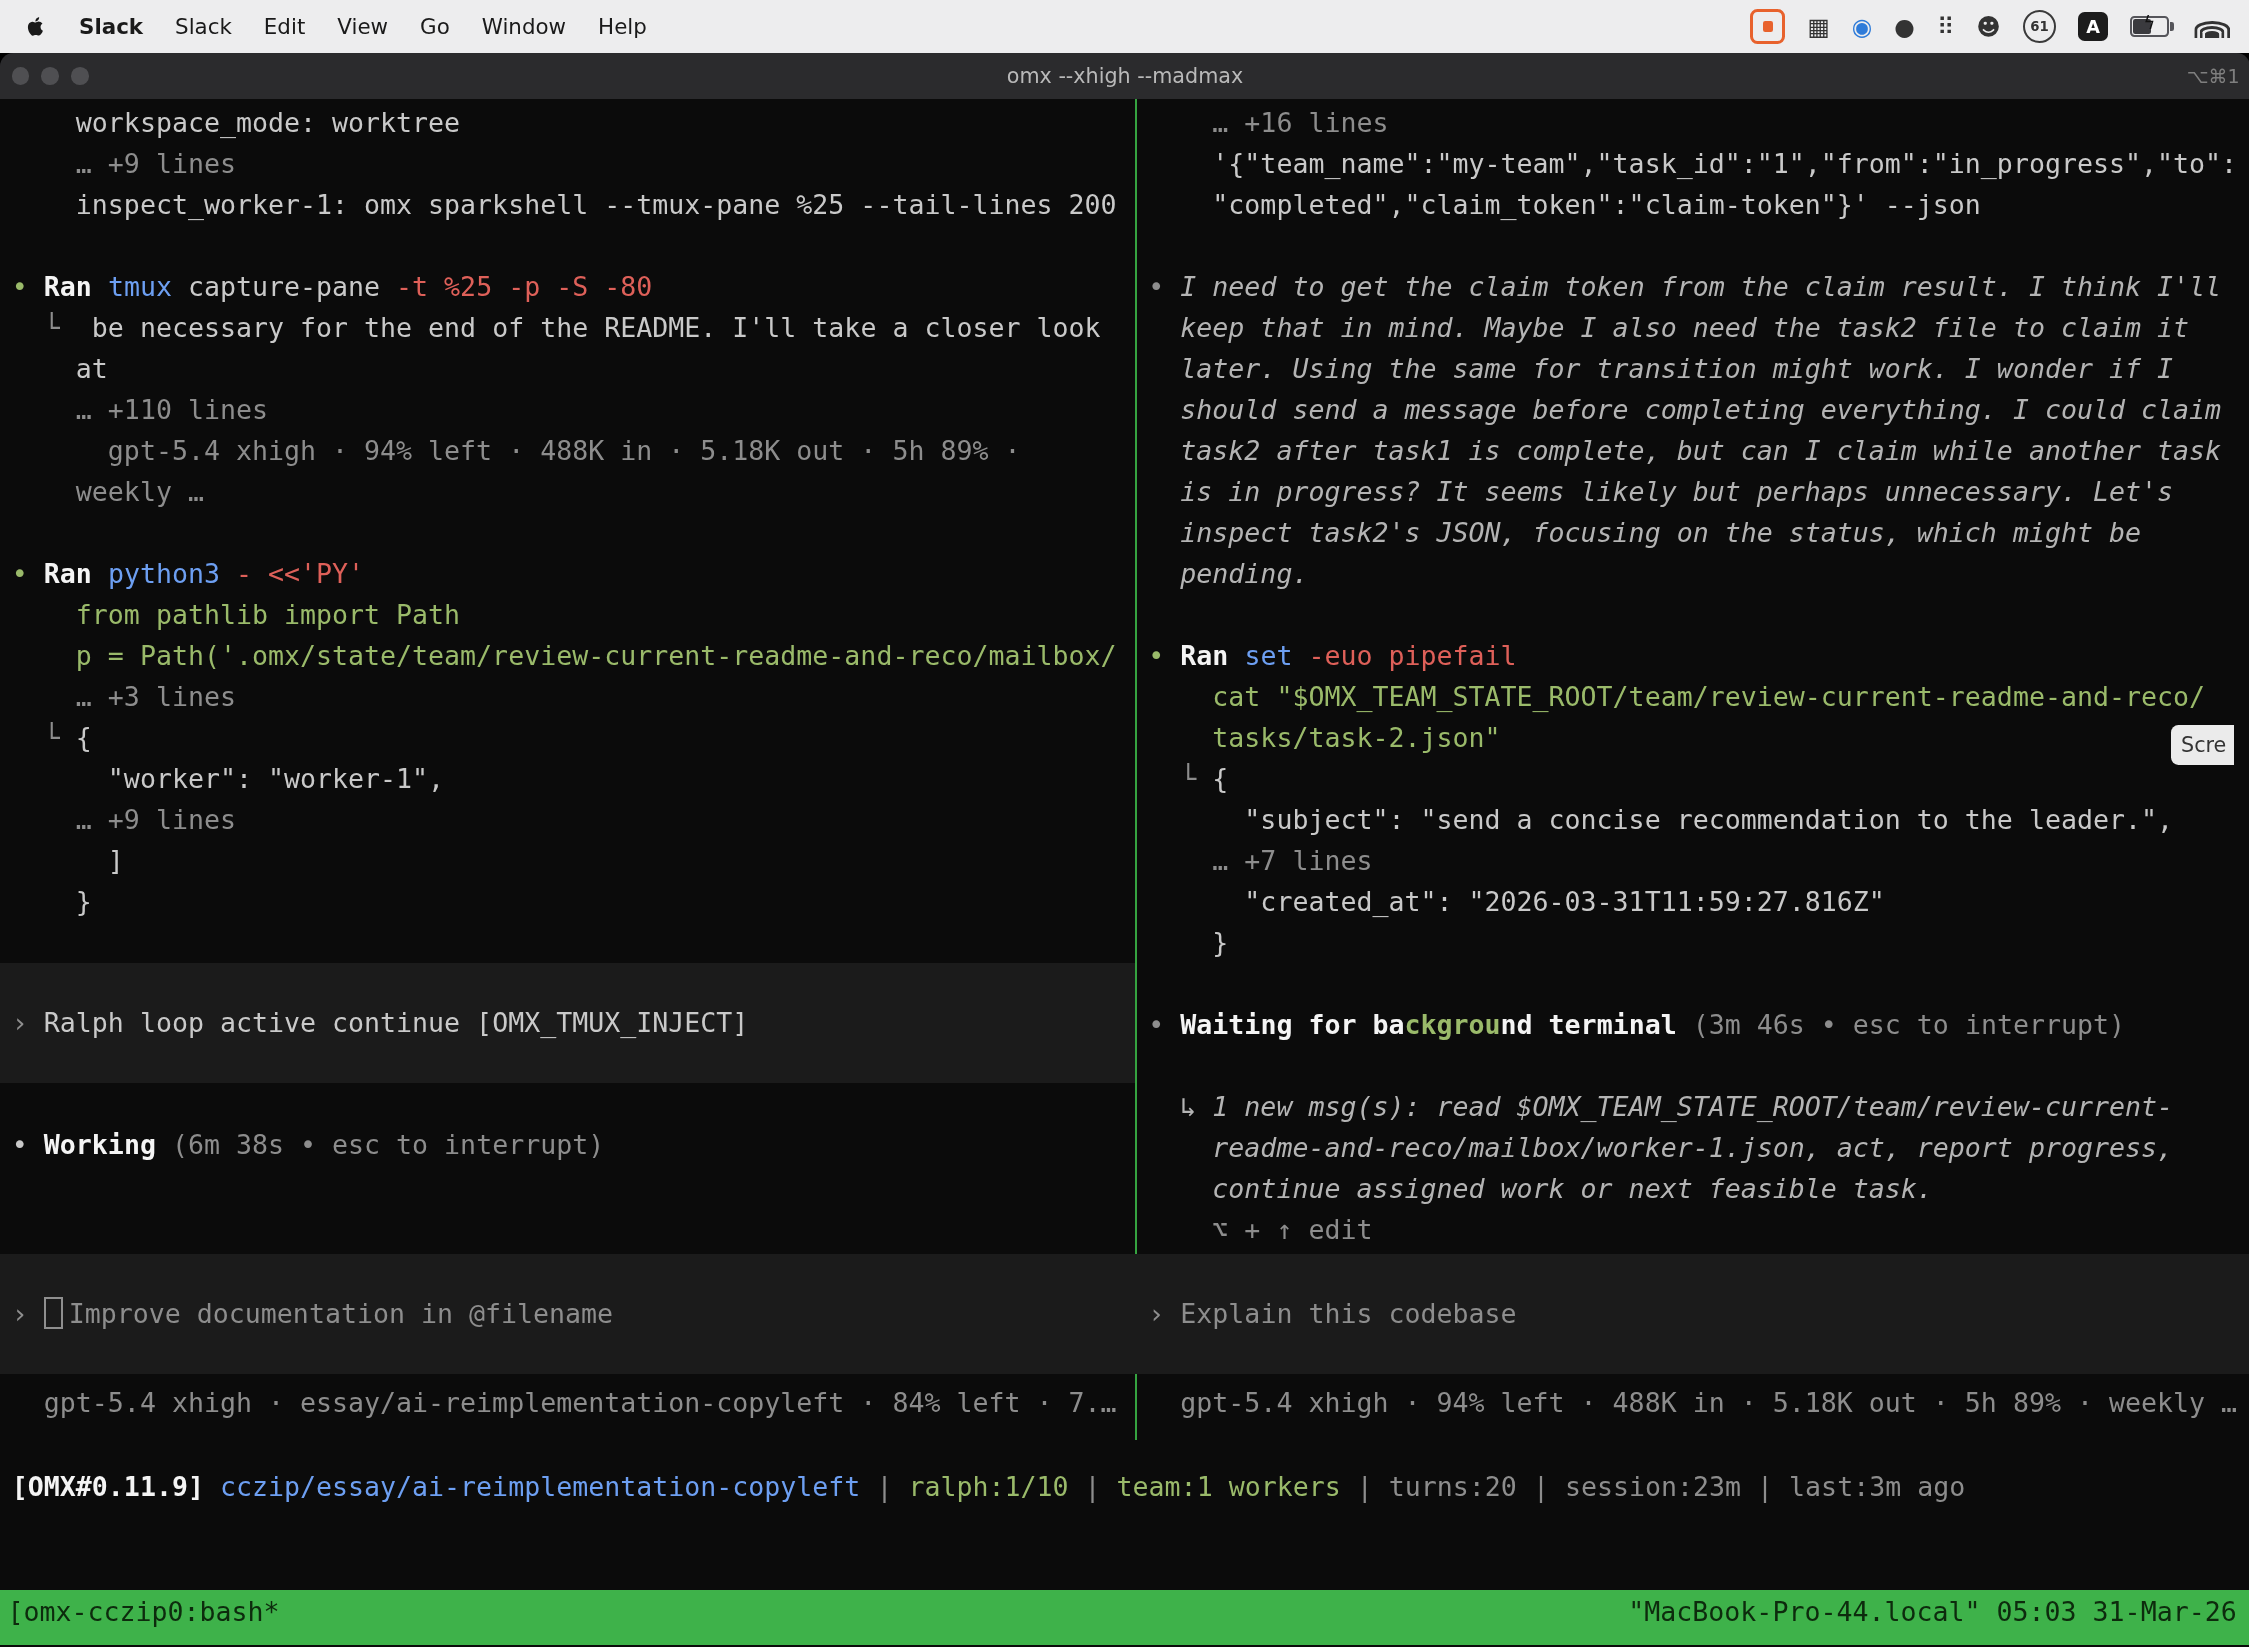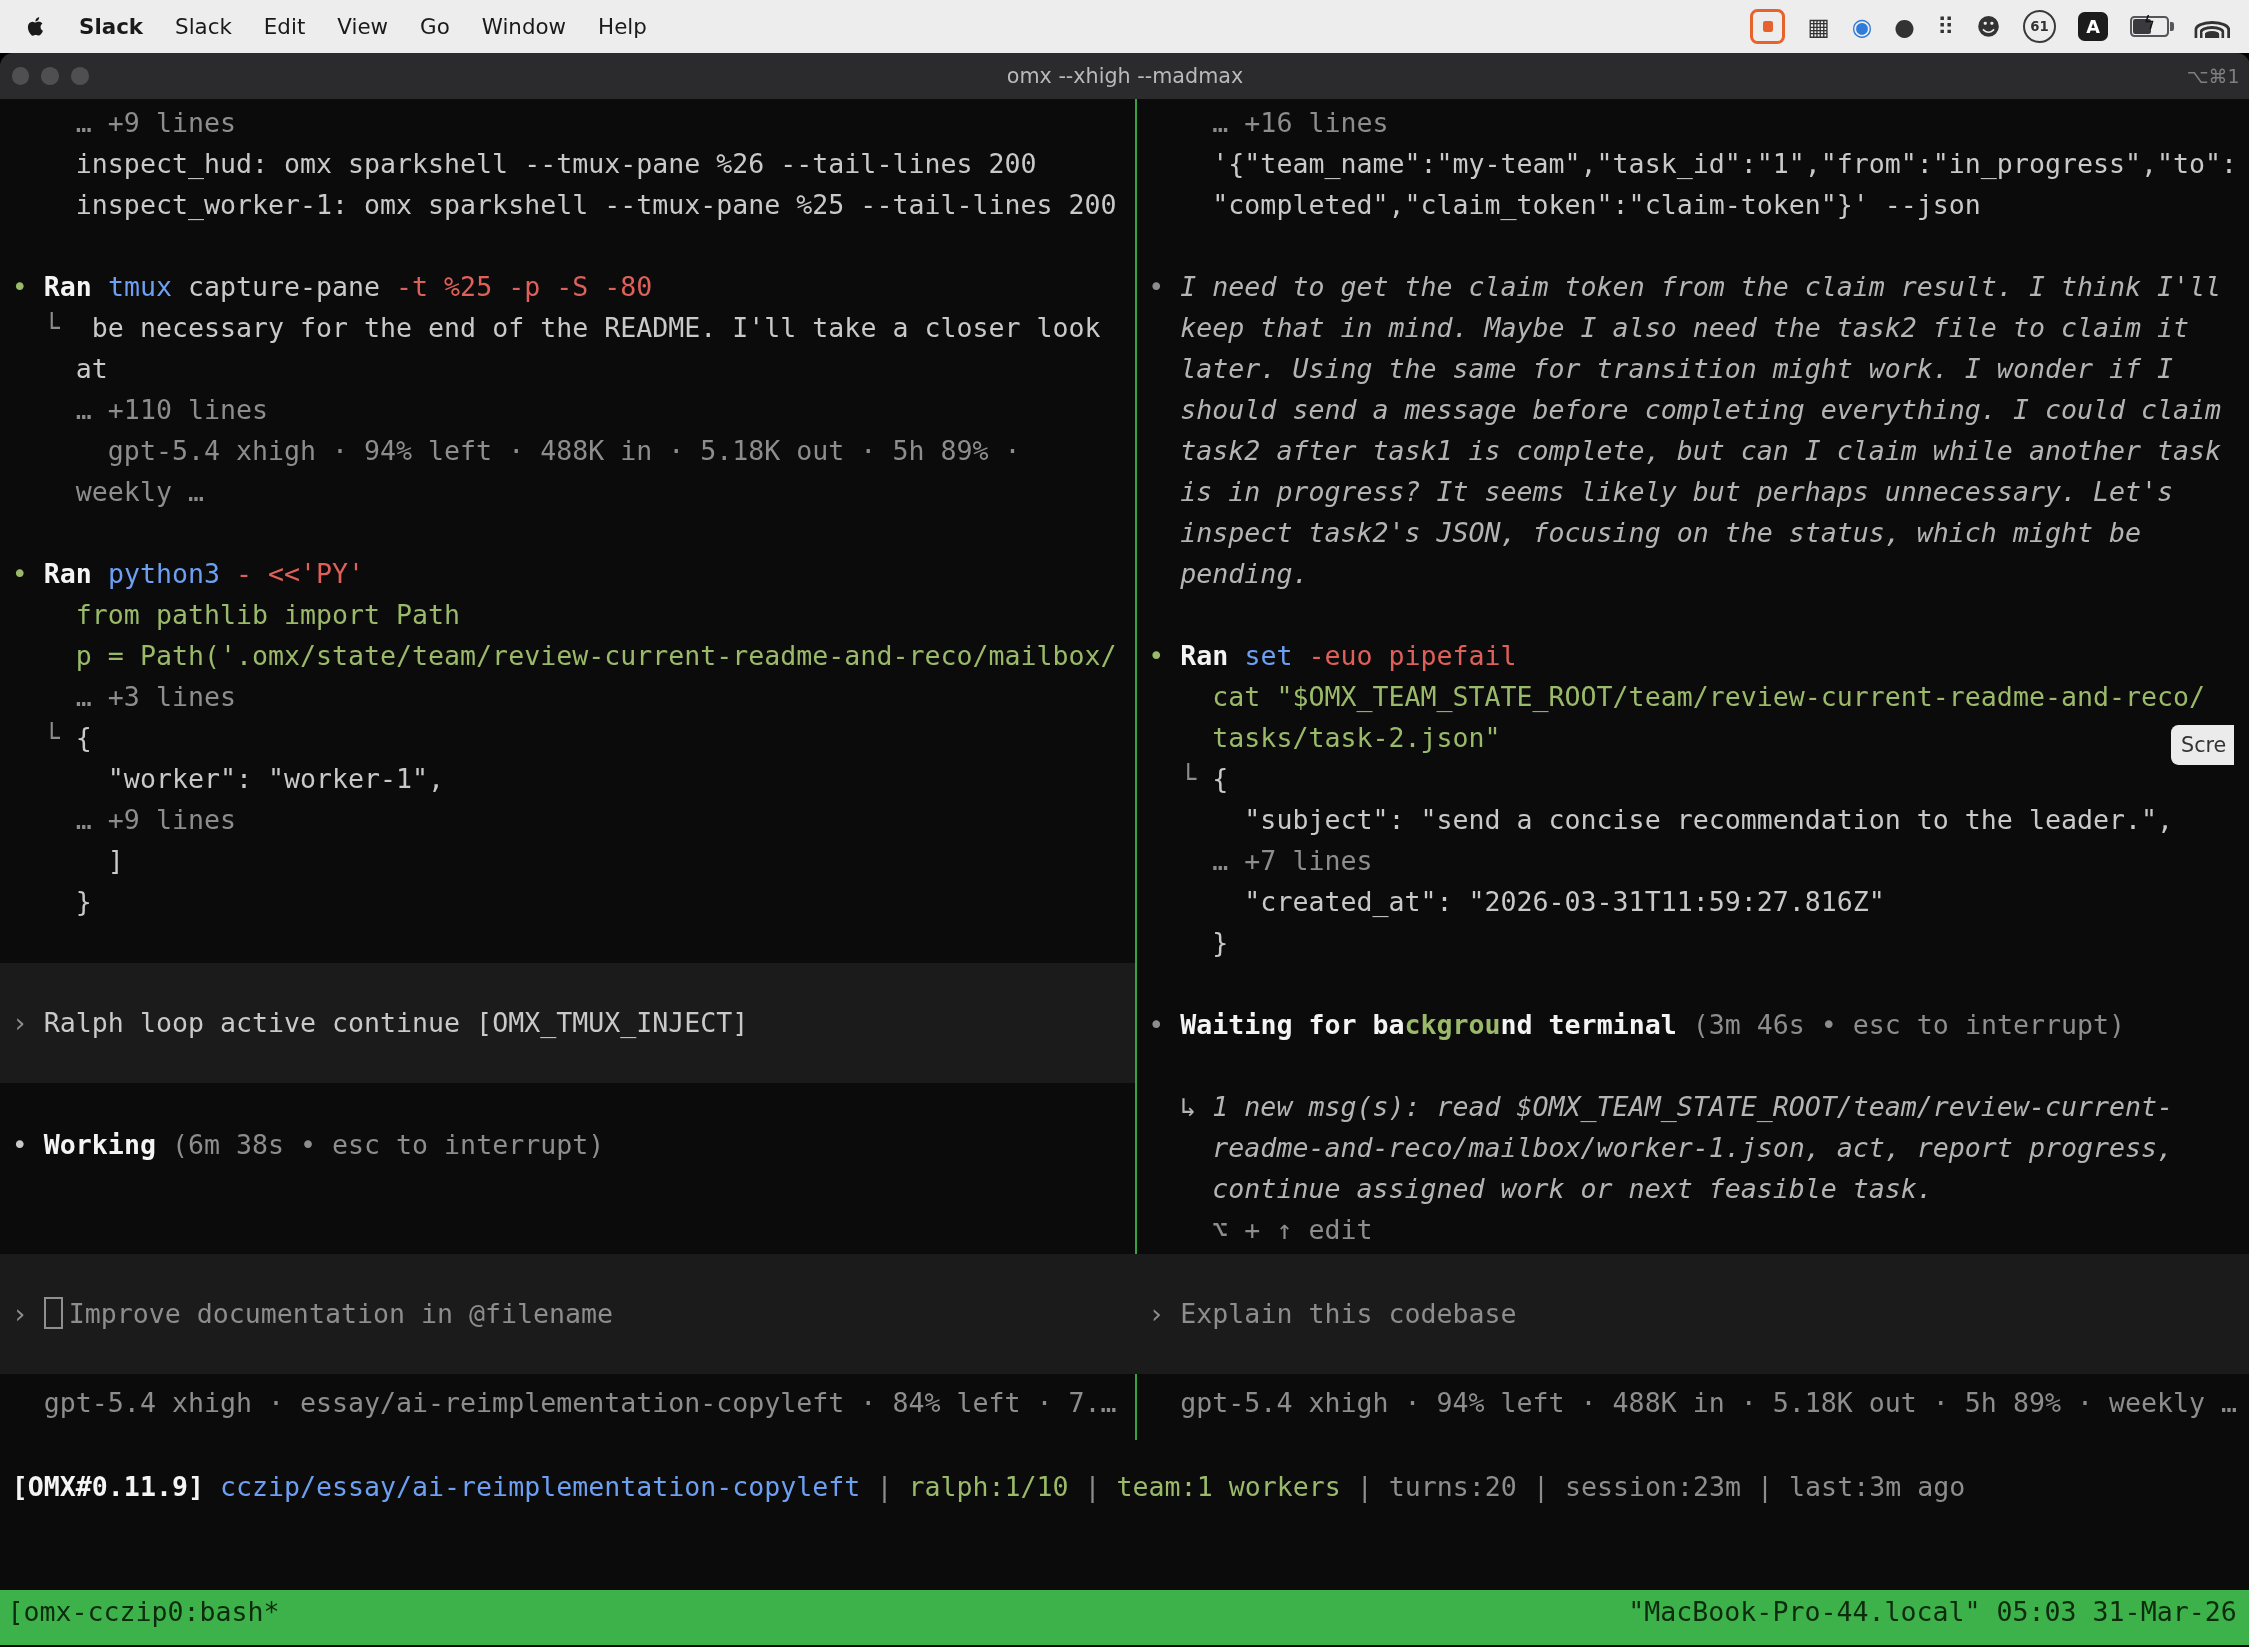--- a/index.html
+++ b/index.html
@@ -136,22 +136,22 @@
     <div class="titlebar">
       <span class="tl-dot c"></span>
       <span class="tl-dot m"></span>
       <span class="tl-dot z"></span>
       <div class="win-title">omx --xhigh --madmax</div>
       <div class="win-hint">⌥⌘1</div>
     </div>
 
     <div class="pane pane-left" id="pane-left">
       <div class="pane-inner" id="left-lines">
+          <div class="tl"><span class="s-fg">    workspace_mode: worktree</span></div>
           <div class="tl"><span class="s-dim">    … +9 lines</span></div>
-          <div class="tl"><span class="s-fg">    inspect_hud: omx sparkshell --tmux-pane %26 --tail-lines 200</span></div>
           <div class="tl"><span class="s-fg">    inspect_worker-1: omx sparkshell --tmux-pane %25 --tail-lines 200</span></div>
           <div class="tl"></div>
           <div class="tl"><span class="s-green">• </span><span class="s-bold">Ran </span><span class="s-blue">tmux </span><span class="s-fg">capture-pane </span><span class="s-red">-t %25 -p -S -80</span></div>
           <div class="tl"><span class="s-dim">  └  </span><span class="s-fg">be necessary for the end of the README. I'll take a closer look</span></div>
           <div class="tl"><span class="s-fg">    at</span></div>
           <div class="tl"><span class="s-dim">    … +110 lines</span></div>
           <div class="tl"><span class="s-dim">      gpt-5.4 xhigh · 94% left · 488K in · 5.18K out · 5h 89% ·</span></div>
           <div class="tl"><span class="s-dim">    weekly …</span></div>
           <div class="tl"></div>
           <div class="tl"><span class="s-green">• </span><span class="s-bold">Ran </span><span class="s-blue">python3 </span><span class="s-red">- &lt;&lt;'PY'</span></div>

